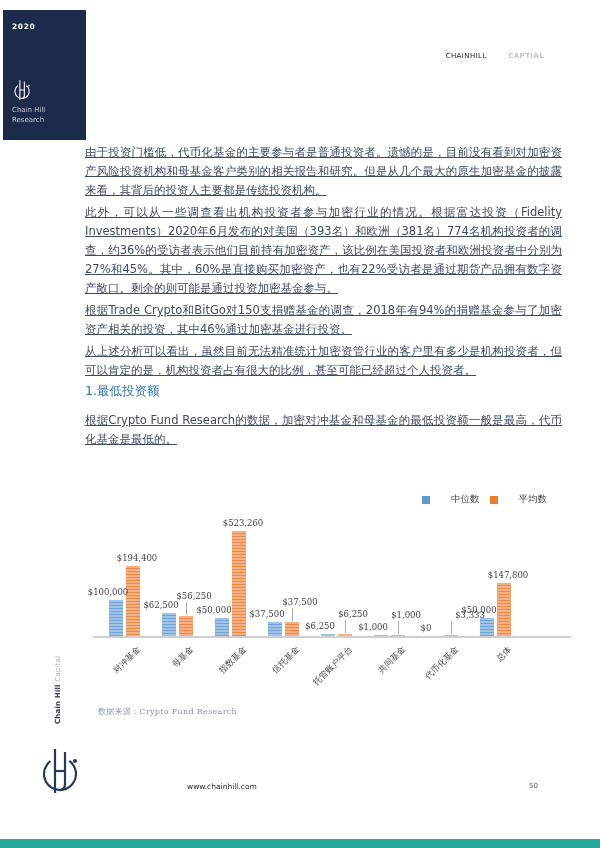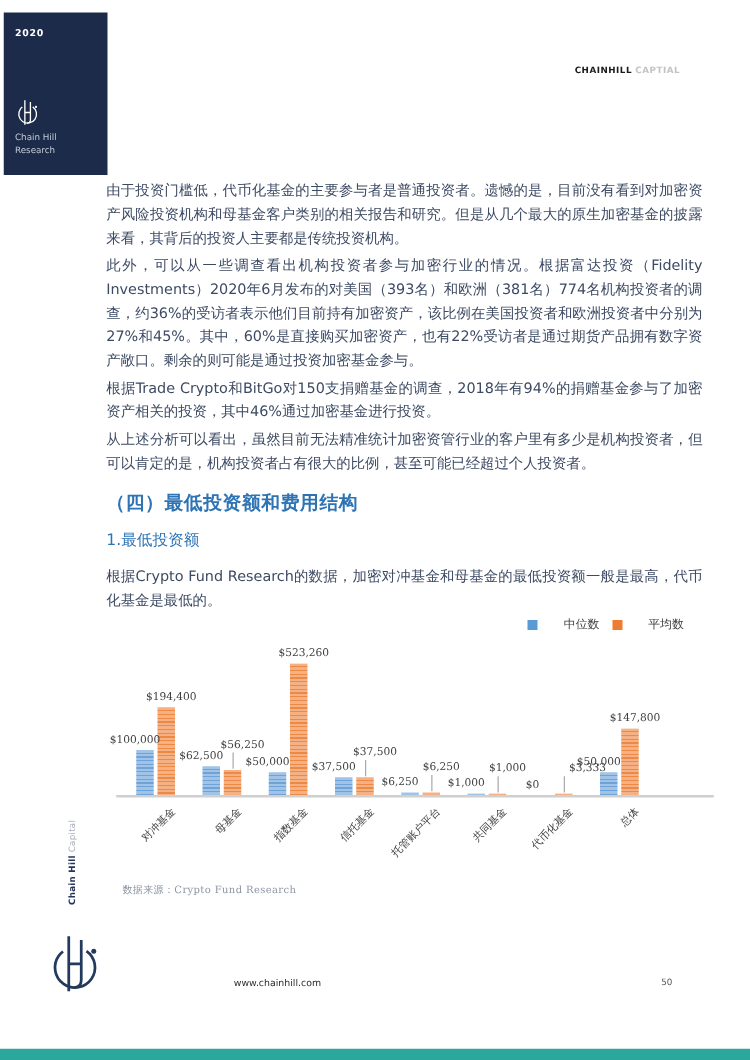--- a/index.html
+++ b/index.html
@@ -8,26 +8,26 @@
   .page { position:relative; width:600px; height:848px; background:#ffffff; overflow:hidden; }
 
   
   .sidebar { position:absolute; left:3px; top:10px; width:83px; height:130px; background:#1c2b4a; }
   .sidebar .year { position:absolute; left:9px; top:12px; color:#ffffff; font-size:7.5px; font-weight:bold; letter-spacing:.6px; }
   .sidebar .s-logo { position:absolute; left:9px; top:68px; width:22px; height:24px; }
   .sidebar .s-name { position:absolute; left:9px; top:96px; color:#c3c9d6; font-size:7px; line-height:9.5px; }
 
   
   .brand { position:absolute; top:52px; right:56px; font-size:7px; letter-spacing:.4px; }
-  .brand .b1 { font-weight:bold; color:#1b1b1b; }
-  .brand .b2 { font-weight:bold; color:#c3c3c3; }
+  .brand .b1 { font-weight:normal; color:#1b1b1b; }
+  .brand .b2 { font-weight:bold; color:#c3c3c3;margin-left:19px; }
 
   
   .content { position:absolute; left:85px; top:143px; width:477px; color:#3d4a63; }
-  .content p { font-size:11.5px; line-height:19px; text-align:justify; margin-bottom:3px; }
+  .content p { font-size:11.5px; line-height:19px; text-align:justify; margin-bottom:3px;text-decoration:underline; }
   .content h1 { color:#2e74b5; font-size:15px; font-weight:bold; margin-top:13px; margin-bottom:12px; letter-spacing:.5px; }
   .content h2 { color:#2e74b5; font-size:12.5px; font-weight:500; margin-bottom:11px; }
 
   
   .chart { position:absolute; left:85px; top:486px; width:492px; height:232px;
            font-family:"DejaVu Serif","Liberation Serif",serif; color:#3f3f3f; }
   .legend { position:absolute; top:7px; right:30px; display:flex; gap:10px; font-size:9.5px; color:#404040; }
   .legend .li { display:flex; align-items:center; gap:21px; }
   .legend .sw { width:8px; height:8px; display:inline-block; }
   .plot { position:absolute; left:0; top:0; width:100%; height:100%; }
@@ -79,21 +79,20 @@
   <div class="brand">
     <span class="b1">CHAINHILL</span>
     <span class="b2">CAPTIAL</span>
   </div>
 
   <div class="content">
     <p>由于投资门槛低，代币化基金的主要参与者是普通投资者。遗憾的是，目前没有看到对加密资产风险投资机构和母基金客户类别的相关报告和研究。但是从几个最大的原生加密基金的披露来看，其背后的投资人主要都是传统投资机构。</p>
     <p>此外，可以从一些调查看出机构投资者参与加密行业的情况。根据富达投资（Fidelity Investments）2020年6月发布的对美国（393名）和欧洲（381名）774名机构投资者的调查，约36%的受访者表示他们目前持有加密资产，该比例在美国投资者和欧洲投资者中分别为27%和45%。其中，60%是直接购买加密资产，也有22%受访者是通过期货产品拥有数字资产敞口。剩余的则可能是通过投资加密基金参与。</p>
     <p>根据Trade Crypto和BitGo对150支捐赠基金的调查，2018年有94%的捐赠基金参与了加密资产相关的投资，其中46%通过加密基金进行投资。</p>
     <p>从上述分析可以看出，虽然目前无法精准统计加密资管行业的客户里有多少是机构投资者，但可以肯定的是，机构投资者占有很大的比例，甚至可能已经超过个人投资者。</p>
-    <h1>（四）最低投资额和费用结构</h1>
     <h2>1.最低投资额</h2>
     <p>根据Crypto Fund Research的数据，加密对冲基金和母基金的最低投资额一般是最高，代币化基金是最低的。</p>
   </div>
 
   <div class="chart">
     <div class="legend">
       <span class="li">
         <span class="sw" style="background:#5B9BD5"></span>
         <span>中位数</span>
       </span>

